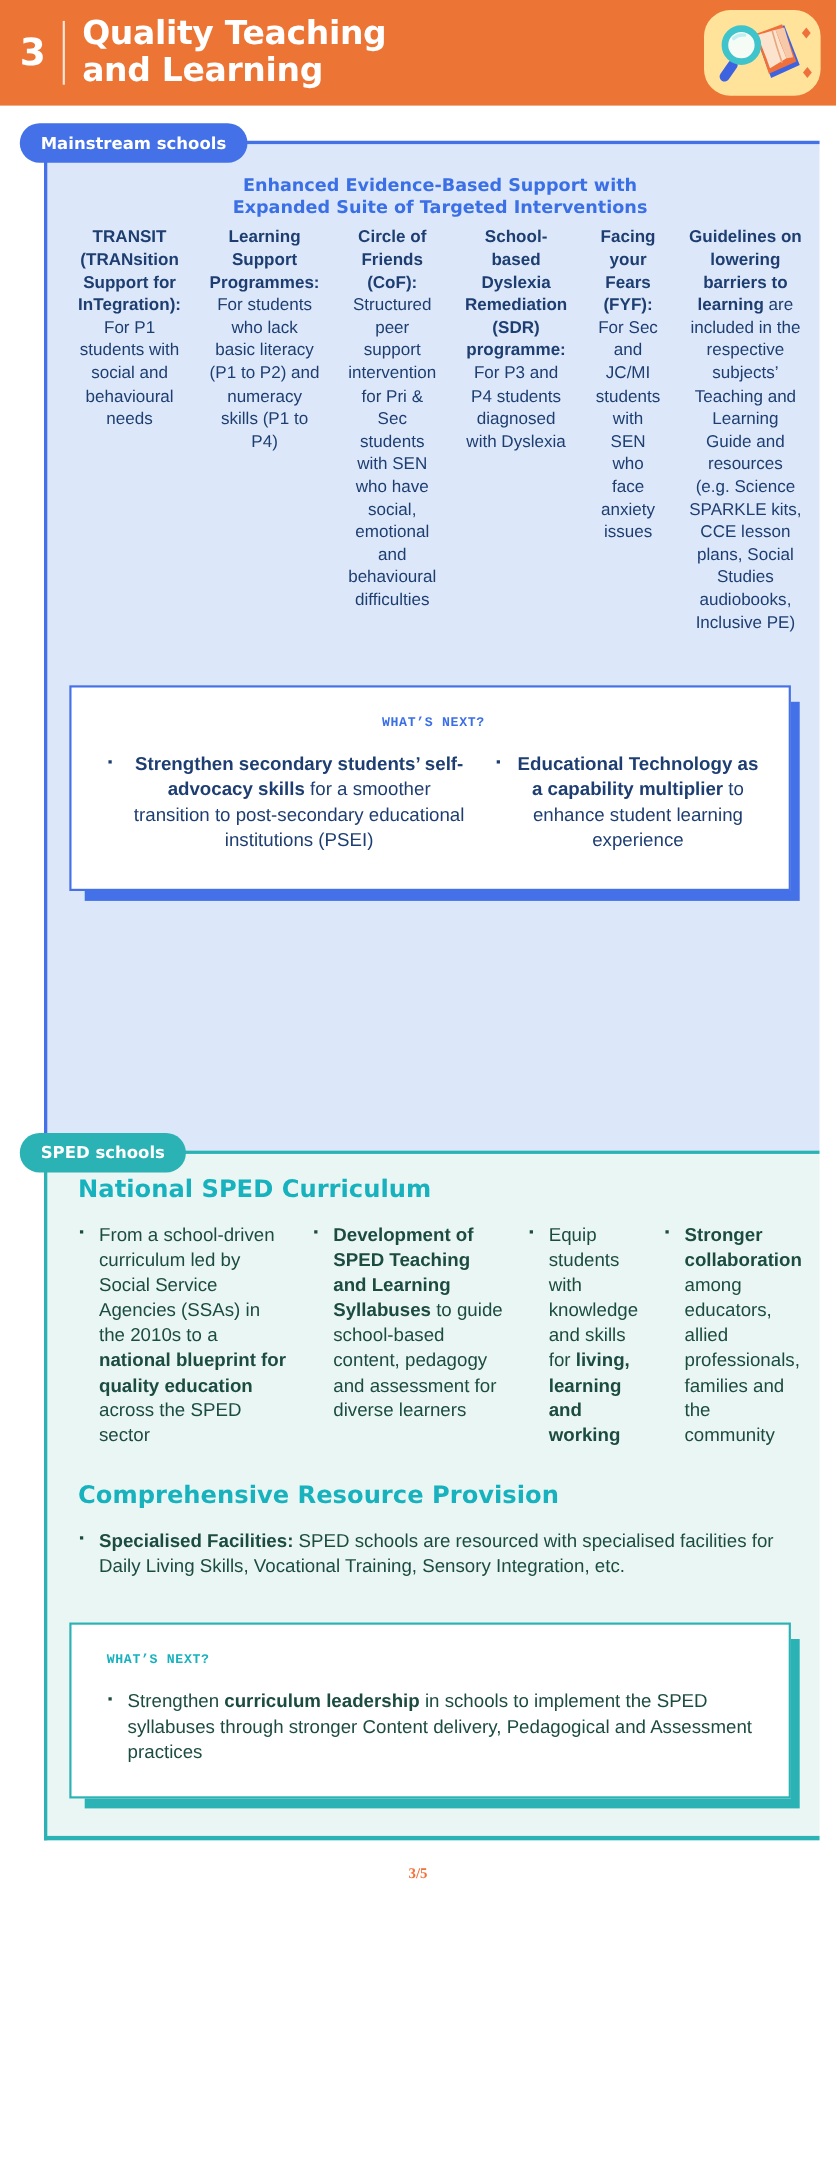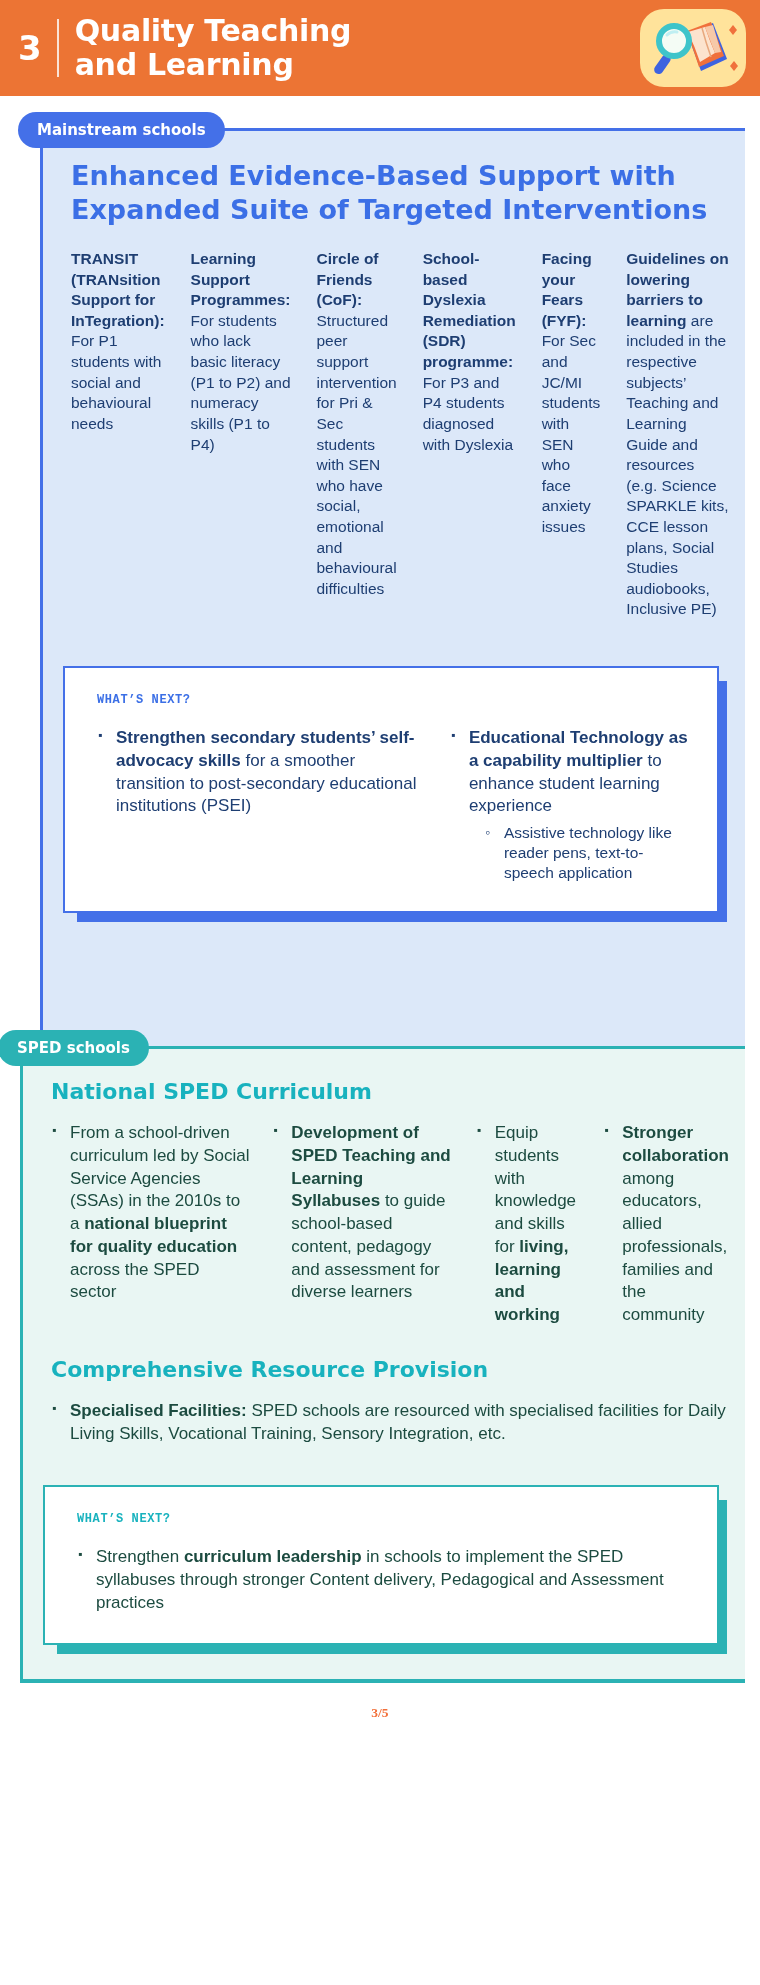--- a/index.html
+++ b/index.html
@@ -22,29 +22,29 @@
   
   .header{background:var(--orange);height:96px;display:flex;align-items:center;padding:0 10px 0 18px;}
   .header-number{color:#fff;font-size:34px;font-weight:bold;font-family:"DejaVu Sans",sans-serif;line-height:1;}
   .header-divider{width:2px;height:58px;background:rgba(255,255,255,.8);margin:0 16px 0 15px;}
   .header-title{color:#fff;font-weight:bold;font-size:30px;line-height:1.12;font-family:"DejaVu Sans",sans-serif;letter-spacing:-.3px;flex:1;}
   .header-title span{display:block;}
   .header-icon-wrap{width:106px;height:78px;background:var(--yellow);border-radius:24px;display:flex;align-items:center;justify-content:center;margin-right:4px;}
 
   
   .panel{position:relative;margin-left:40px;margin-right:15px;}
-  .panel-blue{margin-top:32px;background:var(--blue-bg);border-top:3px solid var(--blue);border-left:3px solid var(--blue);padding:22px 16px 0 28px;height:918px;}
-  .panel-teal{background:var(--teal-bg);border-top:3px solid var(--teal);border-left:3px solid var(--teal);border-bottom:4px solid var(--teal);padding:22px 16px 34px 28px;margin-left:20px;}
+  .panel-blue{margin-top:32px;background:var(--blue-bg);border-top:3px solid var(--blue);border-left:3px solid var(--blue);padding:22px 16px 0 28px;height:918px;text-align:center;}
+  .panel-teal{background:var(--teal-bg);border-top:3px solid var(--teal);border-left:3px solid var(--teal);border-bottom:4px solid var(--teal);padding:12px 16px 34px 28px;}
 
   .badge{position:absolute;top:-19px;left:-25px;height:36px;border-radius:18px;color:#fff;font-weight:bold;font-size:15px;display:flex;align-items:center;padding:0 19px;font-family:"DejaVu Sans",sans-serif;white-space:nowrap;}
   .badge-blue{background:var(--blue);}
   .badge-teal{background:var(--teal);}
 
   h2{font-family:"DejaVu Sans",sans-serif;font-weight:bold;margin:0;}
-  .heading-blue{color:var(--blue-head);font-size:27px;line-height:1.26;margin:6px 0 22px;}
+  .heading-blue{color:var(--blue-head);font-size:16px;line-height:1.26;margin:6px 0 7px;}
   .heading-blue span{display:block;}
   .heading-teal{color:var(--teal-head);font-size:22px;margin:8px 0 18px;}
   .heading-teal.second{margin-top:30px;}
 
   
   .columns{display:flex;gap:26px;}
   .col{flex:1;display:flex;flex-direction:row;gap:26px;}
   .col-item{color:var(--navy);font-size:15.5px;line-height:1.33;}
 
   
@@ -137,21 +137,20 @@
 
         <li>
           <span><b>Strengthen secondary students’ self-advocacy skills</b><span> for a smoother transition to post-secondary educational institutions (PSEI)</span></span>
           
         </li>
 
         <li>
           <span><b>Educational Technology as a capability multiplier</b><span> to enhance student learning experience</span></span>
           <ul class="sub-list">
 
-              <li>Assistive technology like reader pens, text-to-speech application</li>
 
             </ul>
         </li>
       </ul>
   </div>
 </div>
 
 <div class="panel panel-teal">
   <div class="badge badge-teal">
     <span>SPED schools</span>

